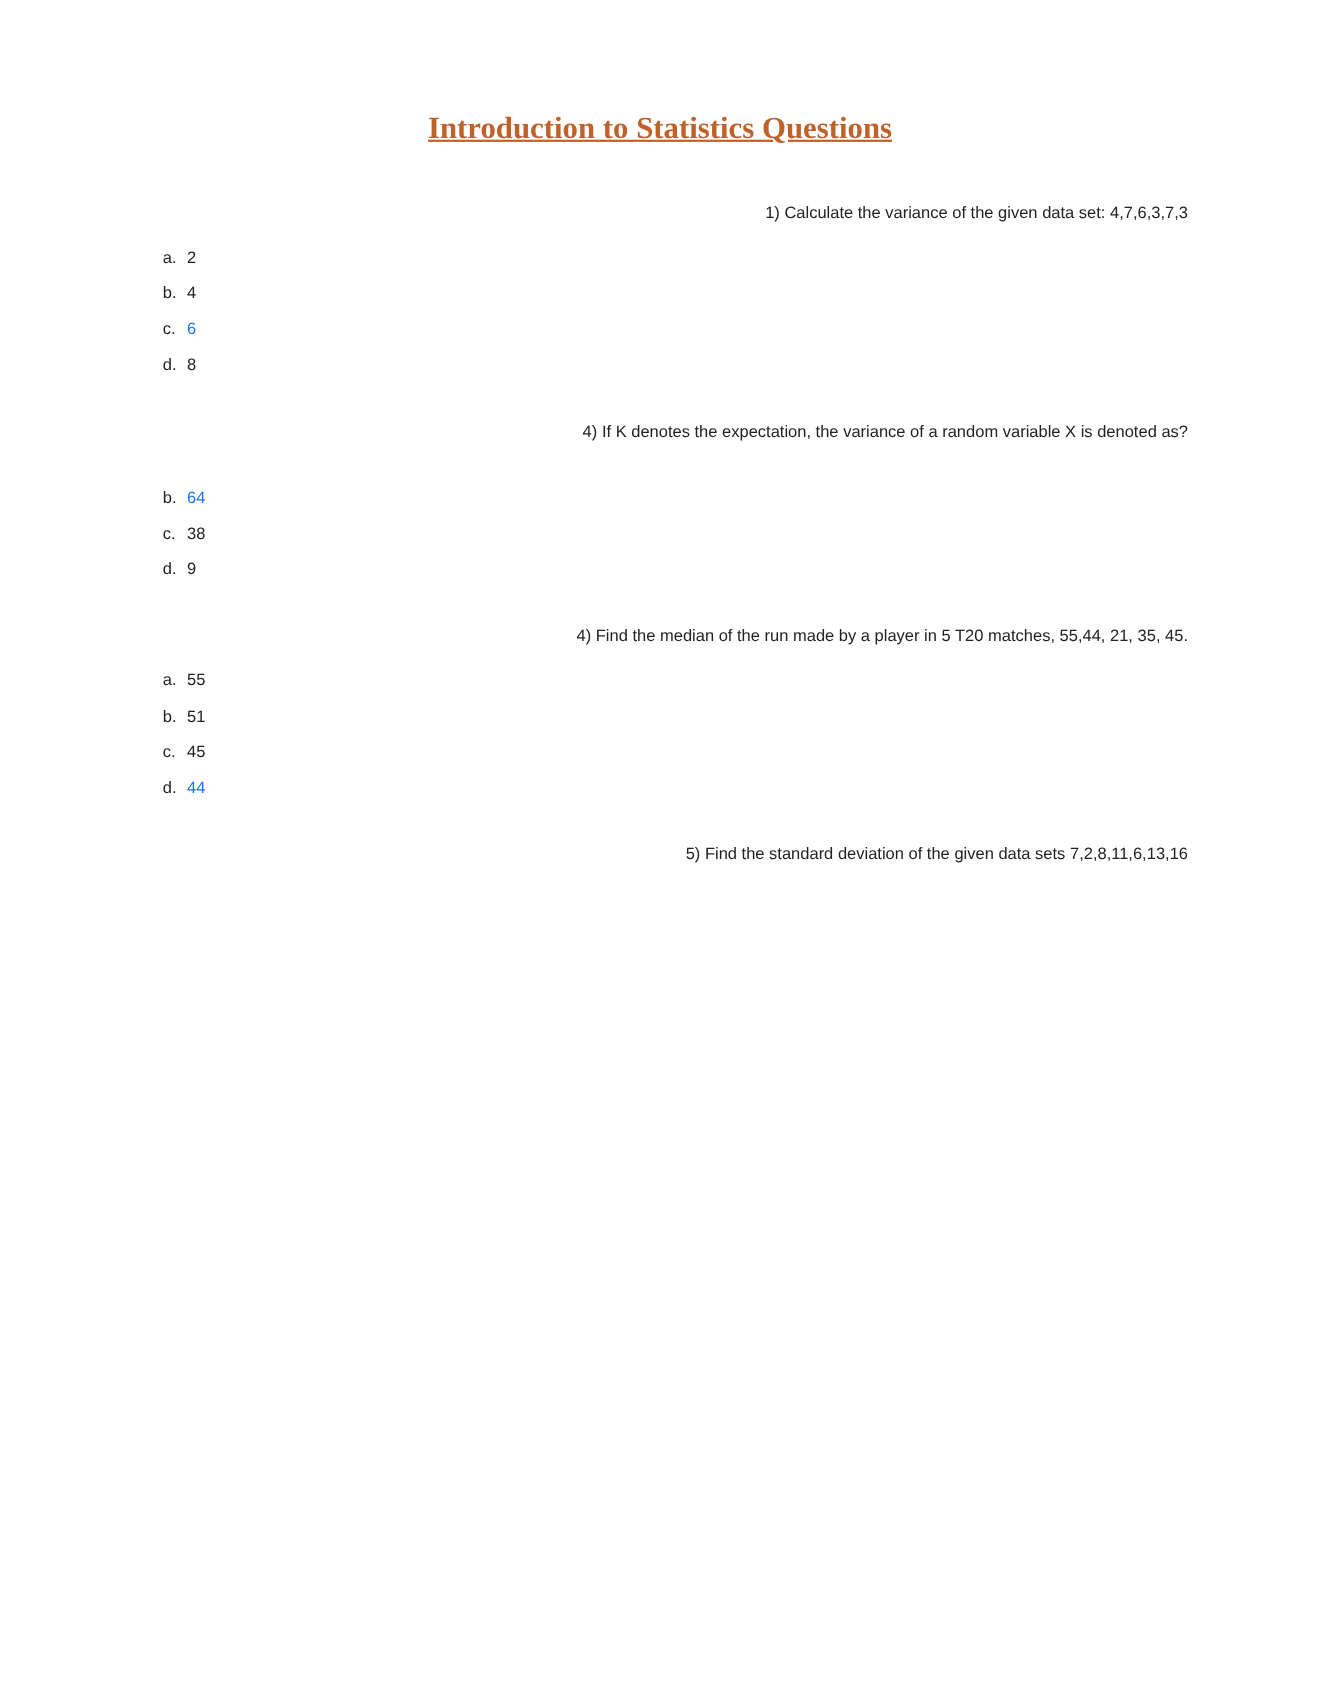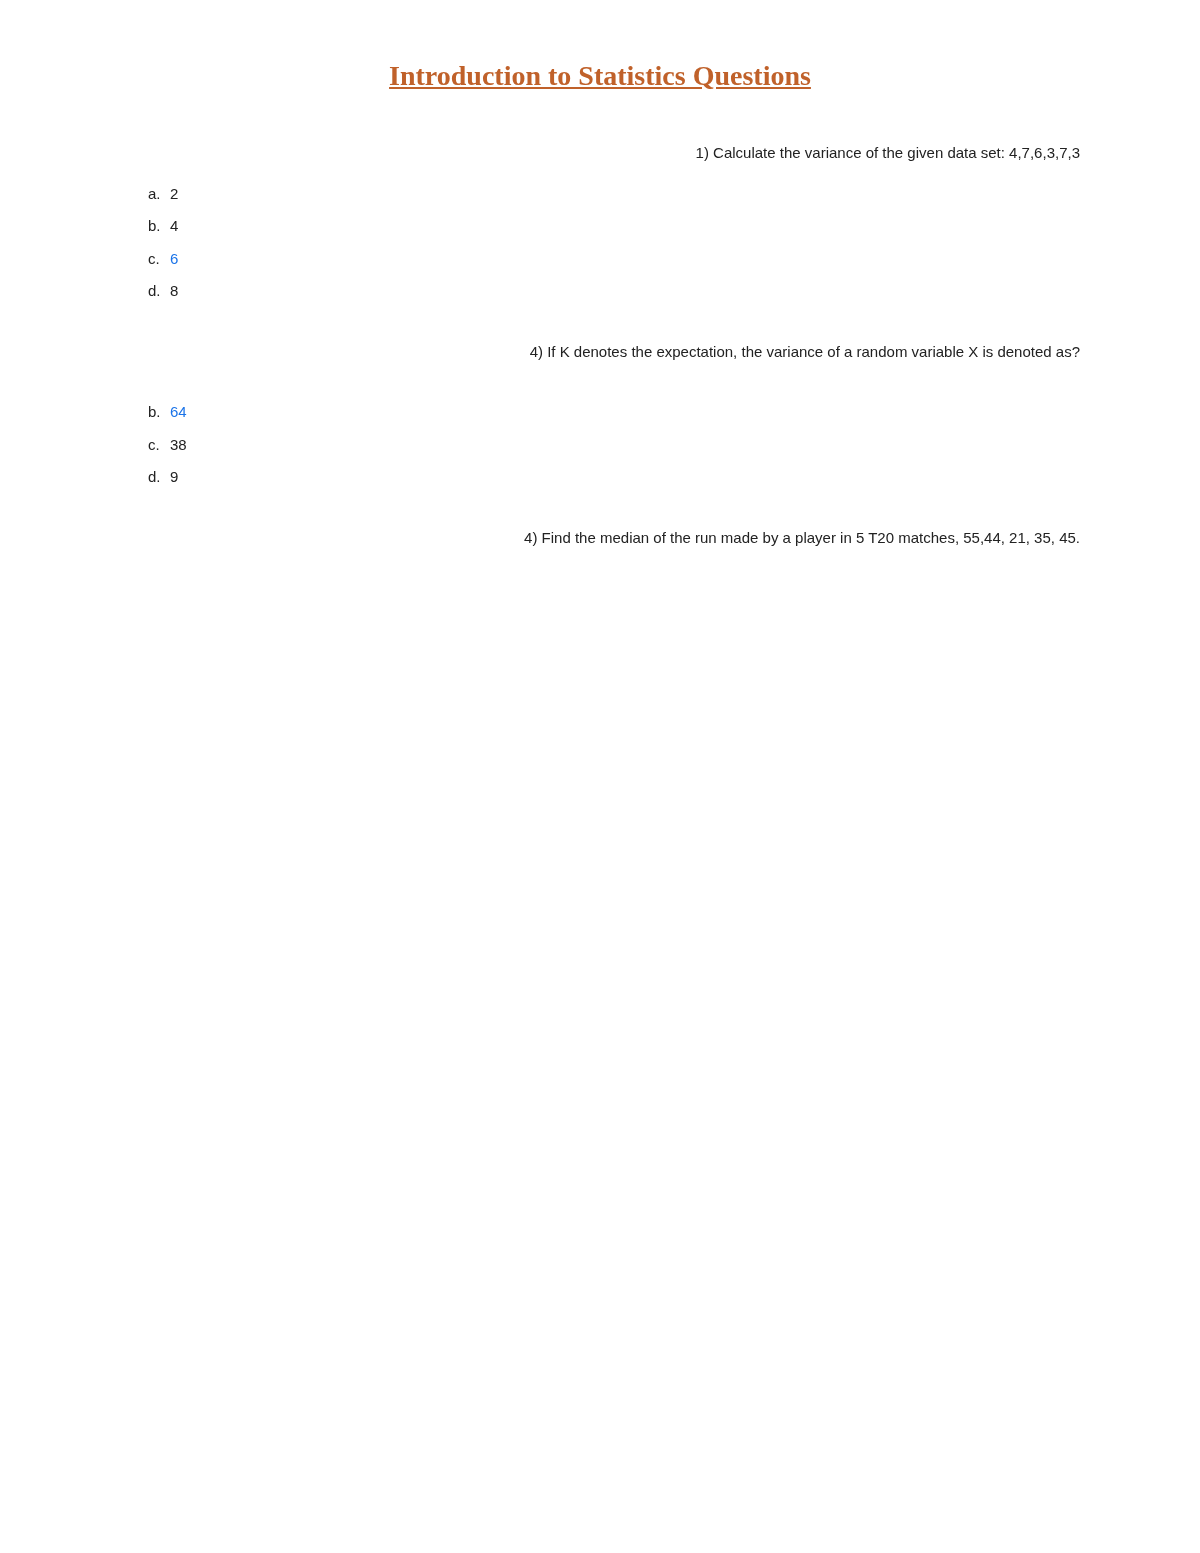--- a/index.html
+++ b/index.html
@@ -19,20 +19,21 @@
     }
 
     .page-title {
       text-align: center;
       font-size: 28px;
       font-weight: bold;
       color: #c0612a;
       text-decoration: underline;
       margin-bottom: 50px;
       font-family: Georgia, serif;
+      margin-top: 41px;
     }
 
     .question-block {
       margin-bottom: 38px;
     }
 
     .question-text {
       font-size: 15px;
       font-weight: normal;
       color: #222;
@@ -89,14 +90,23 @@
     </div>
     <div class="question-block">
       <ul class="options-list">
         <li><span class="option-label">b.</span><span class="correct-answer">64</span></li>
         <li><span class="option-label">c.</span><span>38</span></li>
         <li><span class="option-label">d.</span><span>9</span></li>
       </ul>
     </div>
     <div class="question-block">
       <p class="question-text">4) Find the median of the run made by a player in 5 T20 matches, 55,44, 21, 35, 45.</p>
+      <ul class="options-list">
+        <li><span class="option-label">a.</span><span>55</span></li>
+        <li><span class="option-label">b.</span><span>51</span></li>
+        <li><span class="option-label">c.</span><span>45</span></li>
+        <li><span class="option-label">d.</span><span class="correct-answer">44</span></li>
+      </ul>
+    </div>
+    <div class="question-block">
+      <p class="question-text">5) Find the standard deviation of the given data sets 7,2,8,11,6,13,16</p>
     </div>
   </div>
 
 </body></html>

